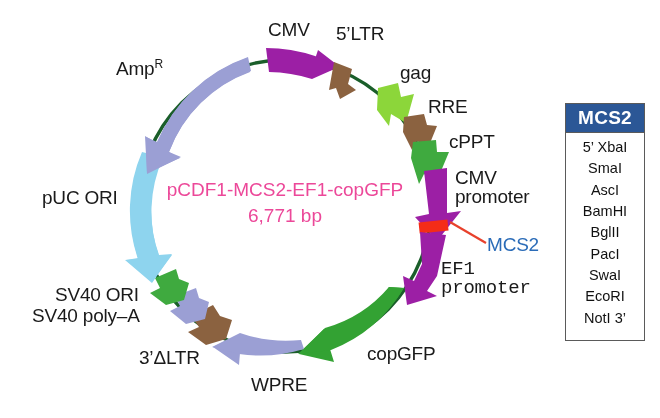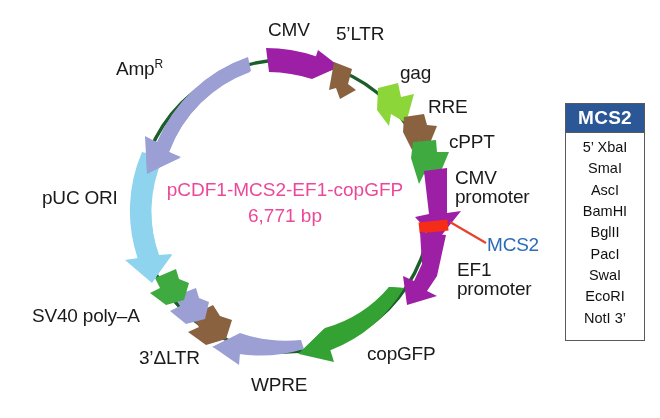--- a/index.html
+++ b/index.html
@@ -120,33 +120,34 @@
 
   <div class="lbl" style="left:449px;top:132px;">cPPT</div>
 
   <div class="lbl two" style="left:455px;top:168px;">
     <div>CMV</div>
     <div>promoter</div>
   </div>
 
   <div class="lbl blue" style="left:487px;top:235px;">MCS2</div>
 
-  <div class="lbl two" style="left:457px;top:260px;">
+  <div class="lbl two" style="left:441px;top:260px;font-family:Liberation Mono, monospace;">
     <div>EF1</div>
     <div>promoter</div>
   </div>
 
   <div class="lbl" style="left:367px;top:344px;">copGFP</div>
 
   <div class="lbl" style="left:251px;top:375px;">WPRE</div>
 
   <div class="lbl" style="left:139px;top:326px;margin-top:22px;">3’ΔLTR</div>
 
   <div class="lbl" style="left:32px;top:306px;">SV40 poly–A</div>
 
+  <div class="lbl" style="left:55px;top:285px;">SV40 ORI</div>
 
   <div class="lbl" style="left:42px;top:188px;">pUC ORI</div>
 
   <div class="lbl" style="left:116px;top:58px;"><span>Amp</span><sup>R</sup></div>
 
   <div class="ctr" style="left:145px;top:177px;width:280px;">
     <div>pCDF1-MCS2-EF1-copGFP</div>
     <div>6,771 bp</div>
   </div>
 

